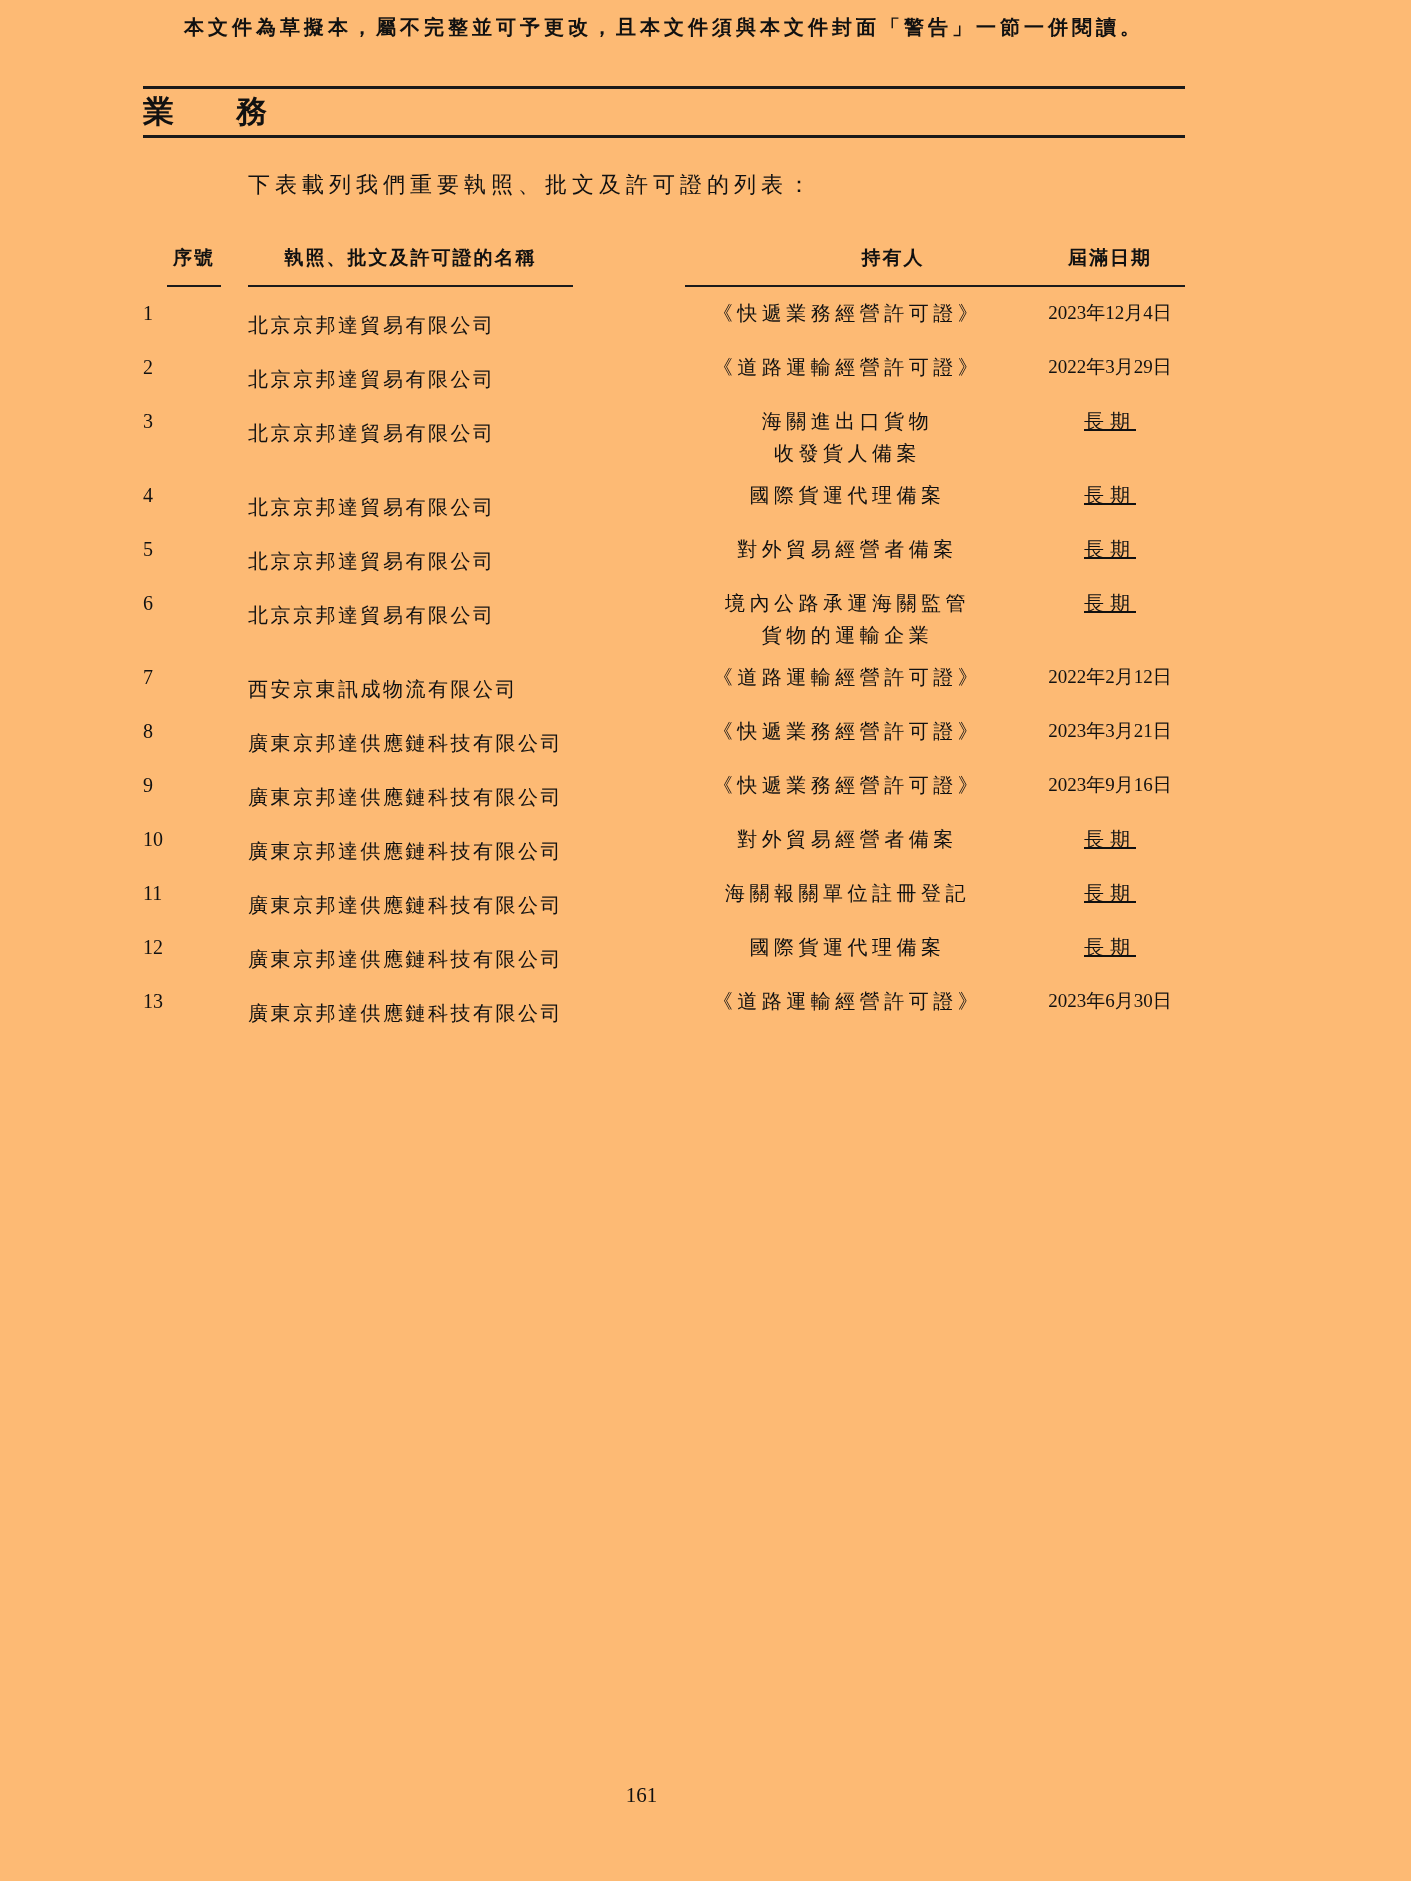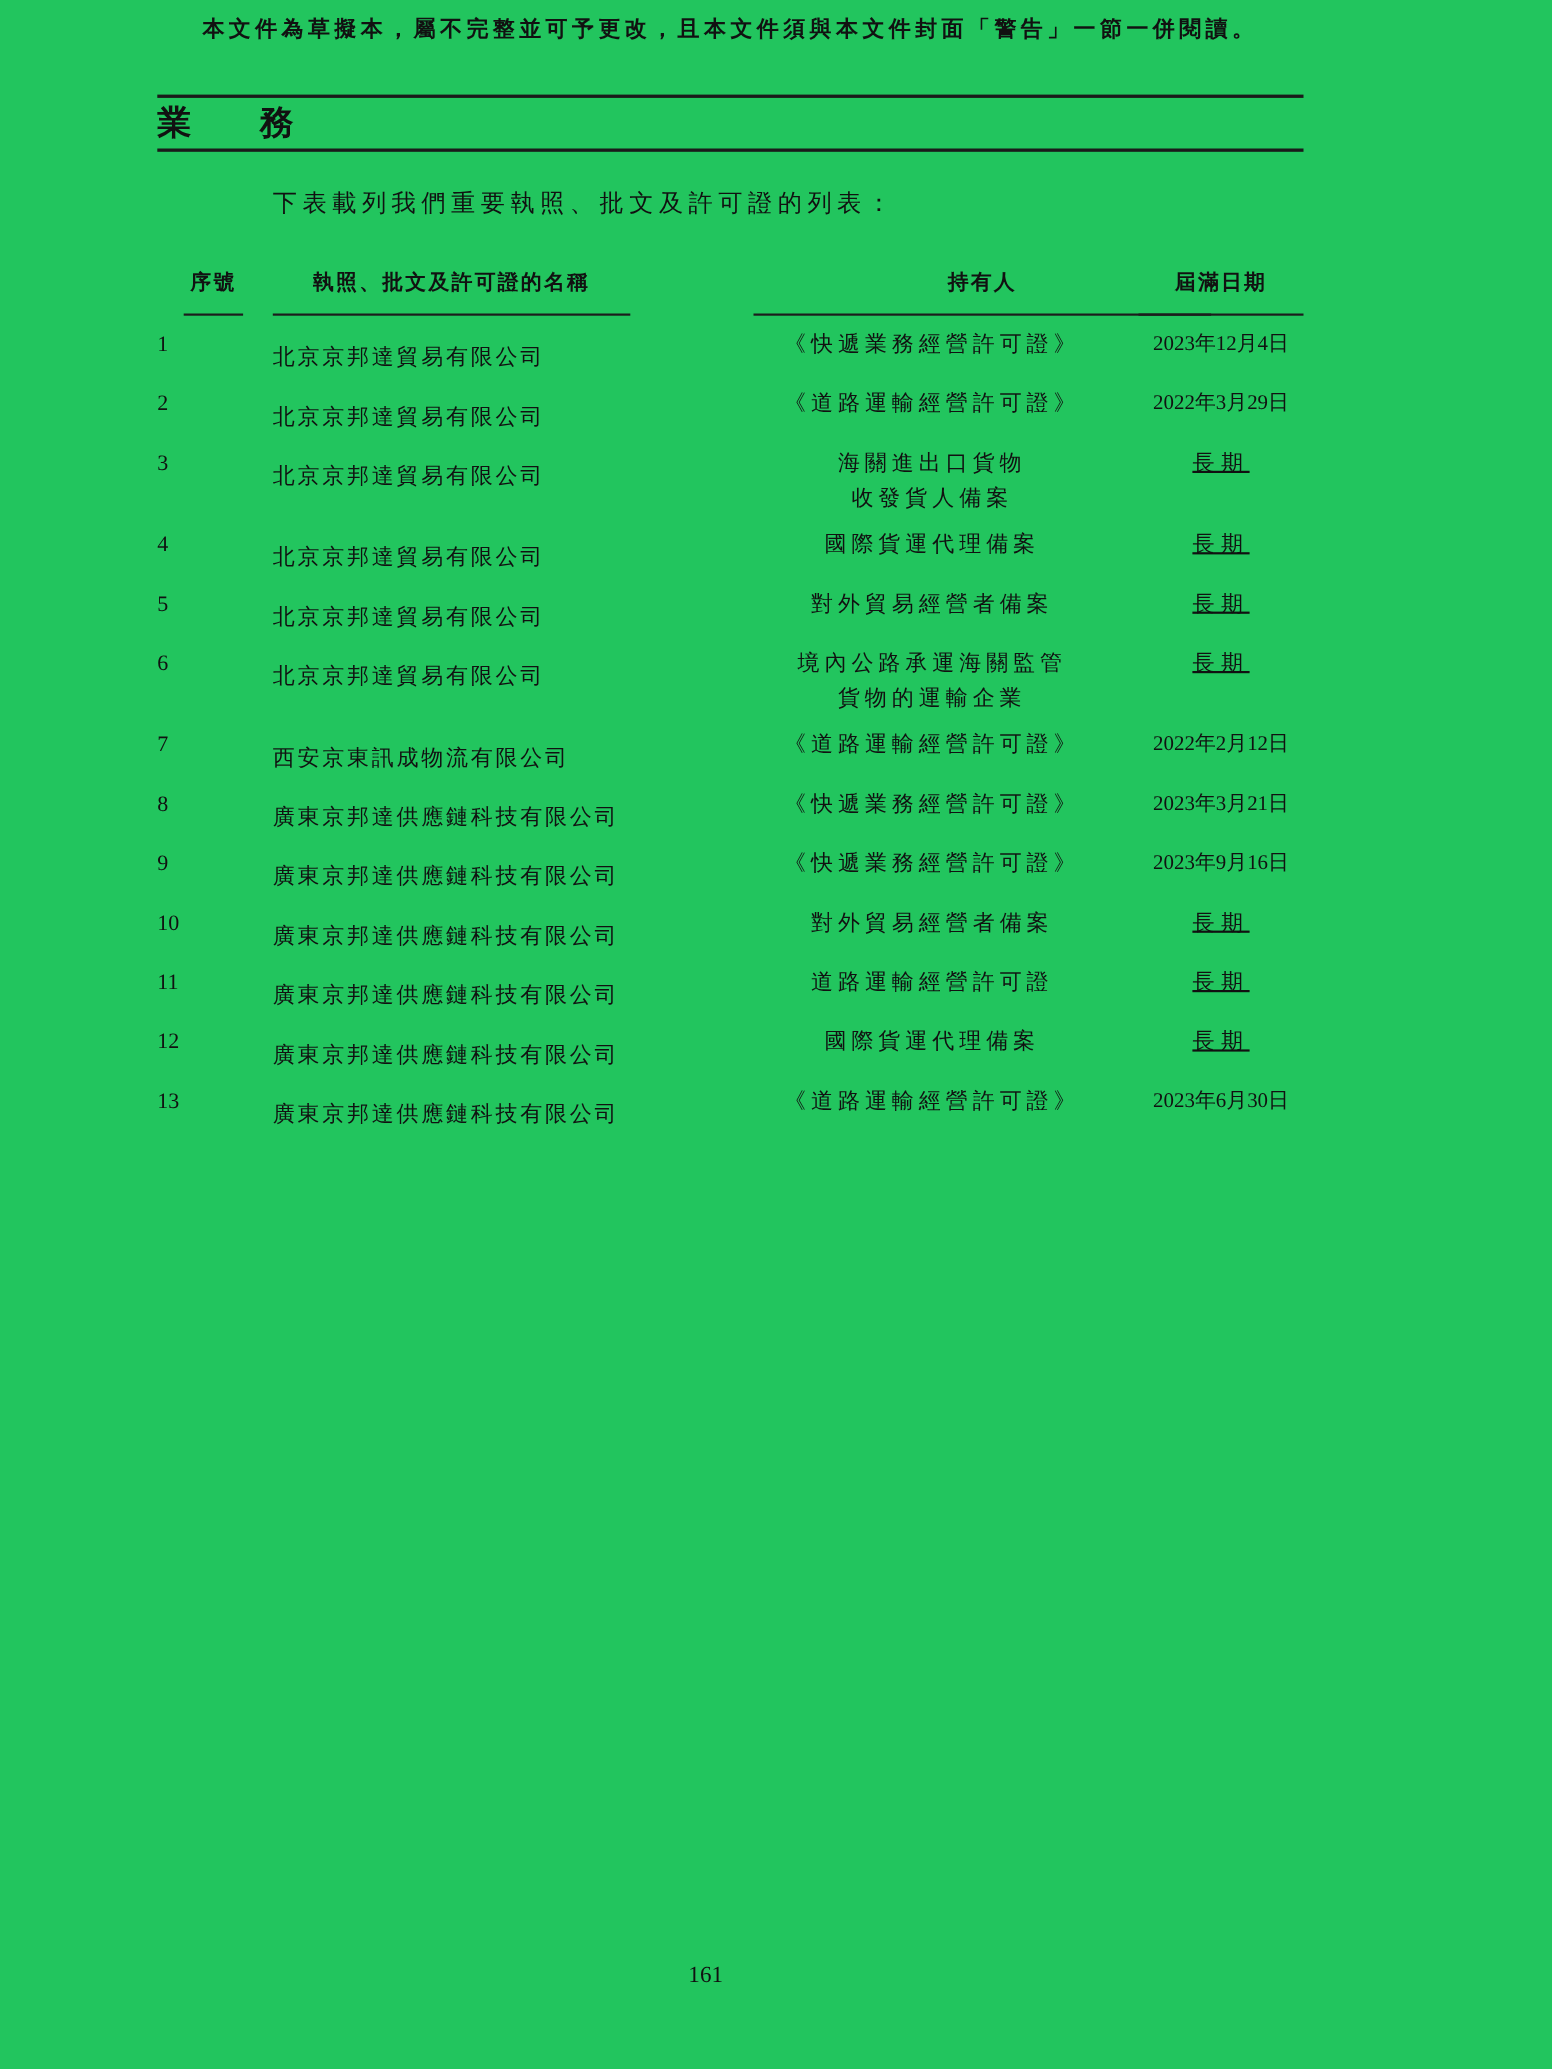--- a/index.html
+++ b/index.html
@@ -1,21 +1,21 @@
 <!DOCTYPE html>
 <html><head>
 <meta charset="utf-8">
 <style>
   html, body { margin: 0; padding: 0; background: #e8e8e8; }
   .page {
     position: relative;
     width: 1411px;
     height: 1881px;
     margin: 0 auto;
-    background: #22c55e;
+    background: #fdba74;
     font-family: "Liberation Serif", "DejaVu Serif", serif;
     color: #111111;
     overflow: hidden;
   }
   .disclaimer {
     position: absolute;
     top: 13px; left: 143px; width: 1042px;
     text-align: center;
     font-size: 20px;
     font-weight: bold;
@@ -185,21 +185,21 @@
           <div class="c2">廣東京邦達供應鏈科技有限公司</div>
           <div class="c3">
             <div>對外貿易經營者備案</div>
           </div>
           <div class="c4 perm">長期</div>
         </div>
         <div class="trow">
           <div class="c1">11</div>
           <div class="c2">廣東京邦達供應鏈科技有限公司</div>
           <div class="c3">
-            <div>道路運輸經營許可證</div>
+            <div>海關報關單位註冊登記</div>
           </div>
           <div class="c4 perm">長期</div>
         </div>
         <div class="trow">
           <div class="c1">12</div>
           <div class="c2">廣東京邦達供應鏈科技有限公司</div>
           <div class="c3">
             <div>國際貨運代理備案</div>
           </div>
           <div class="c4 perm">長期</div>

